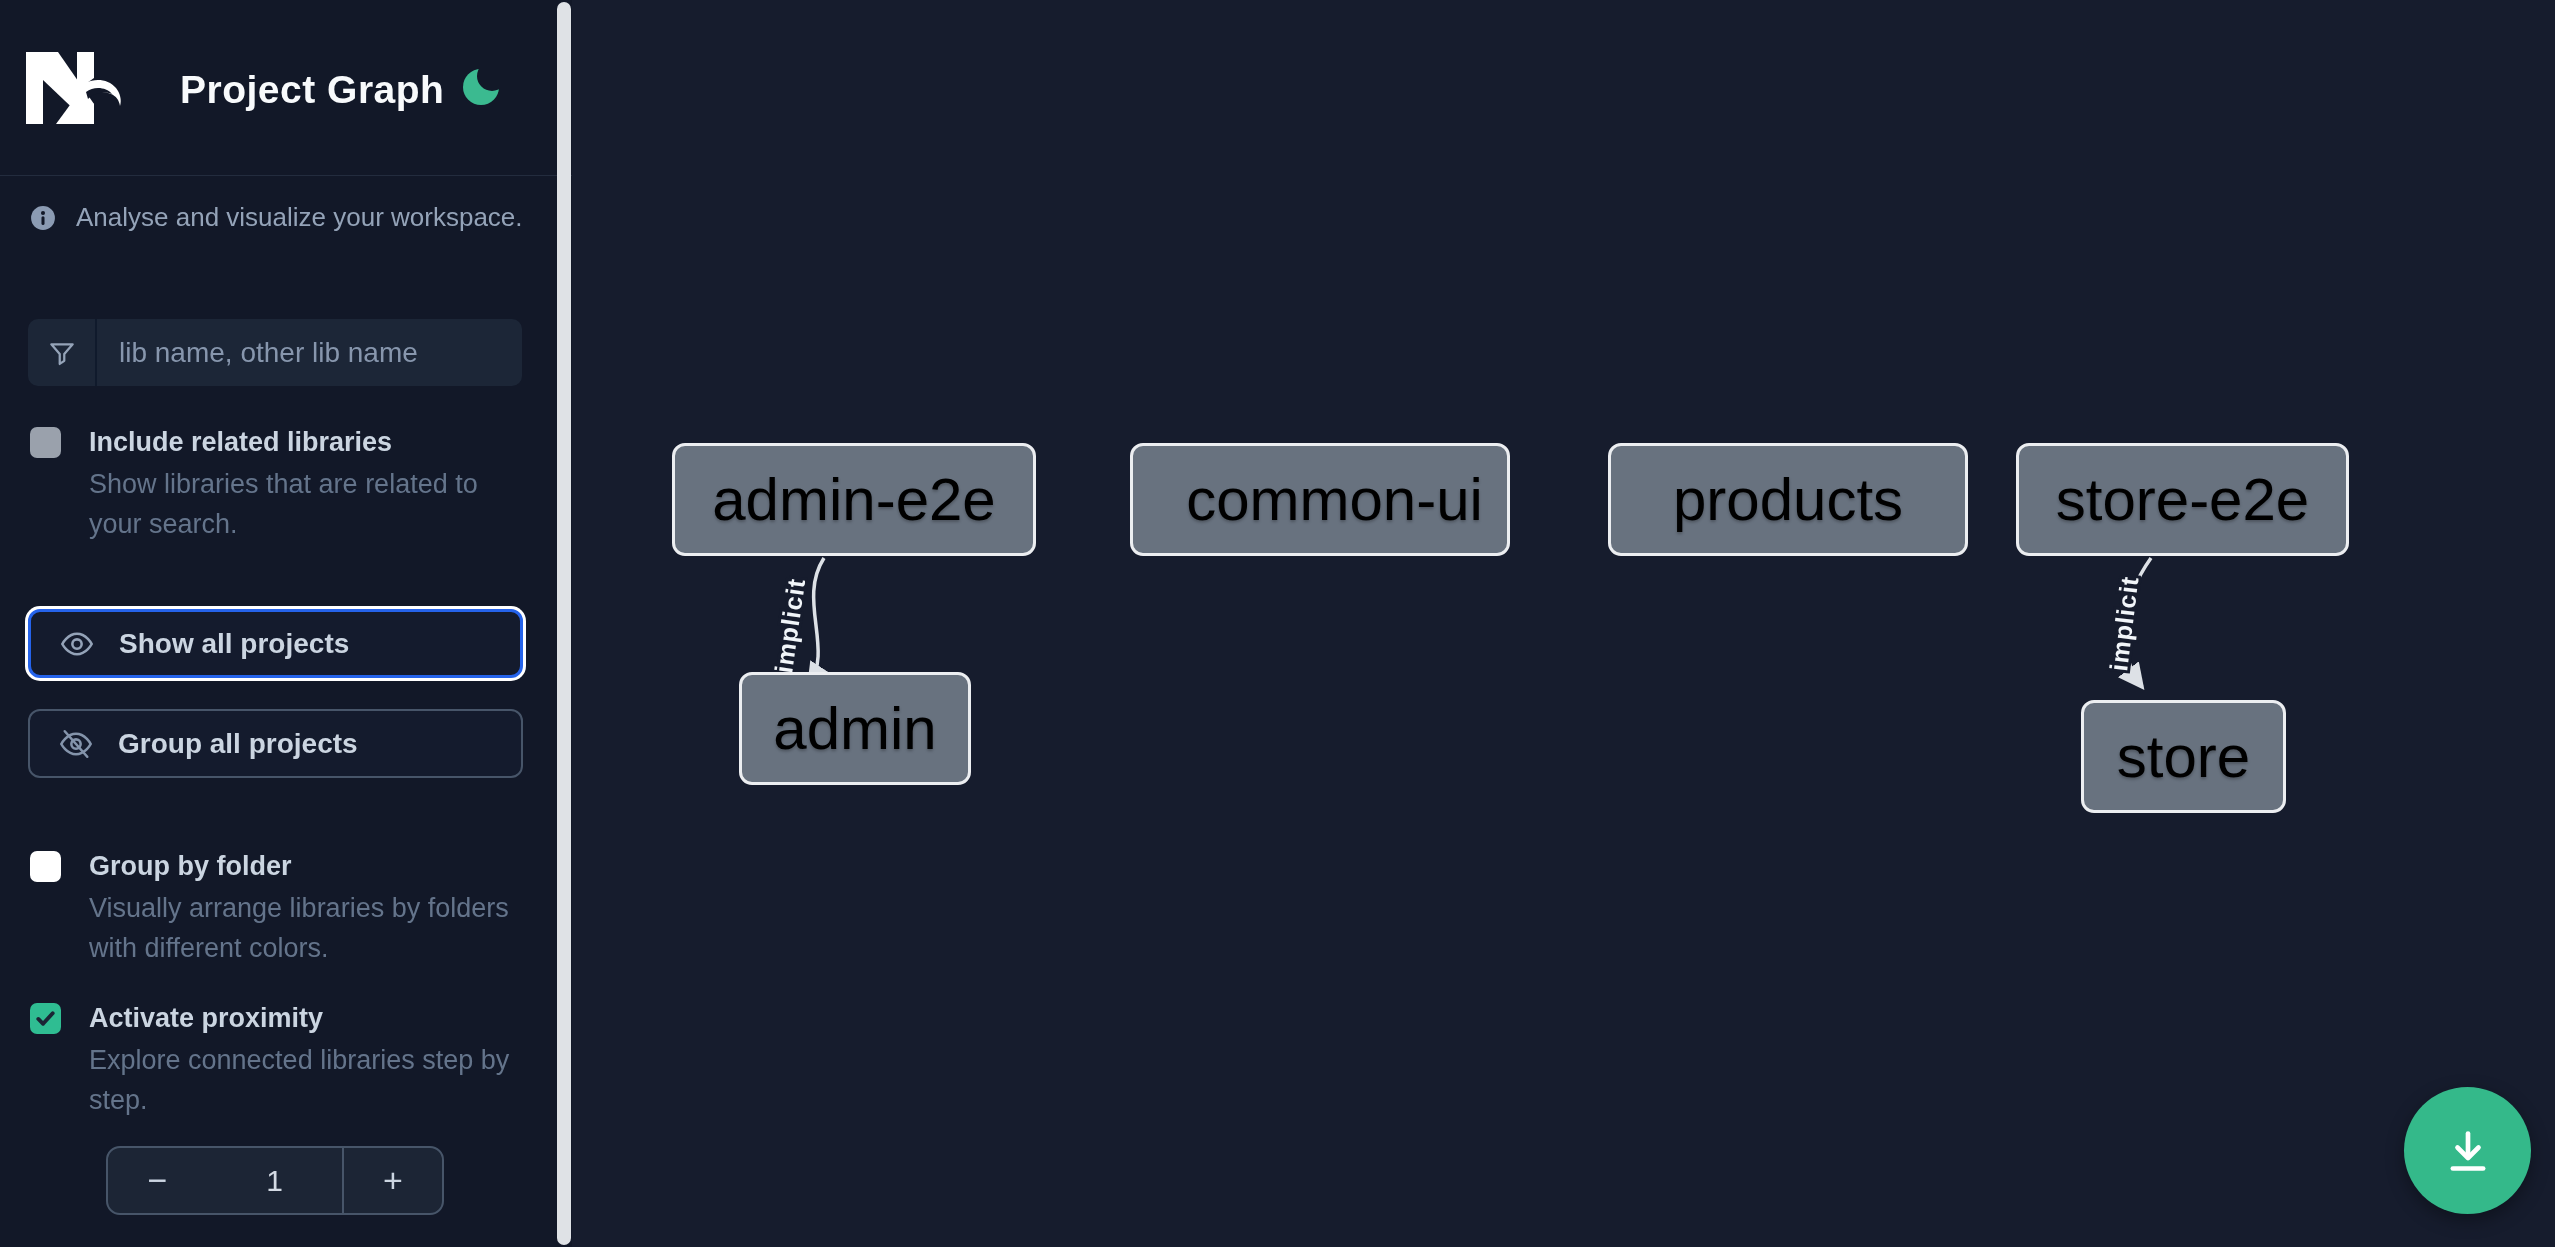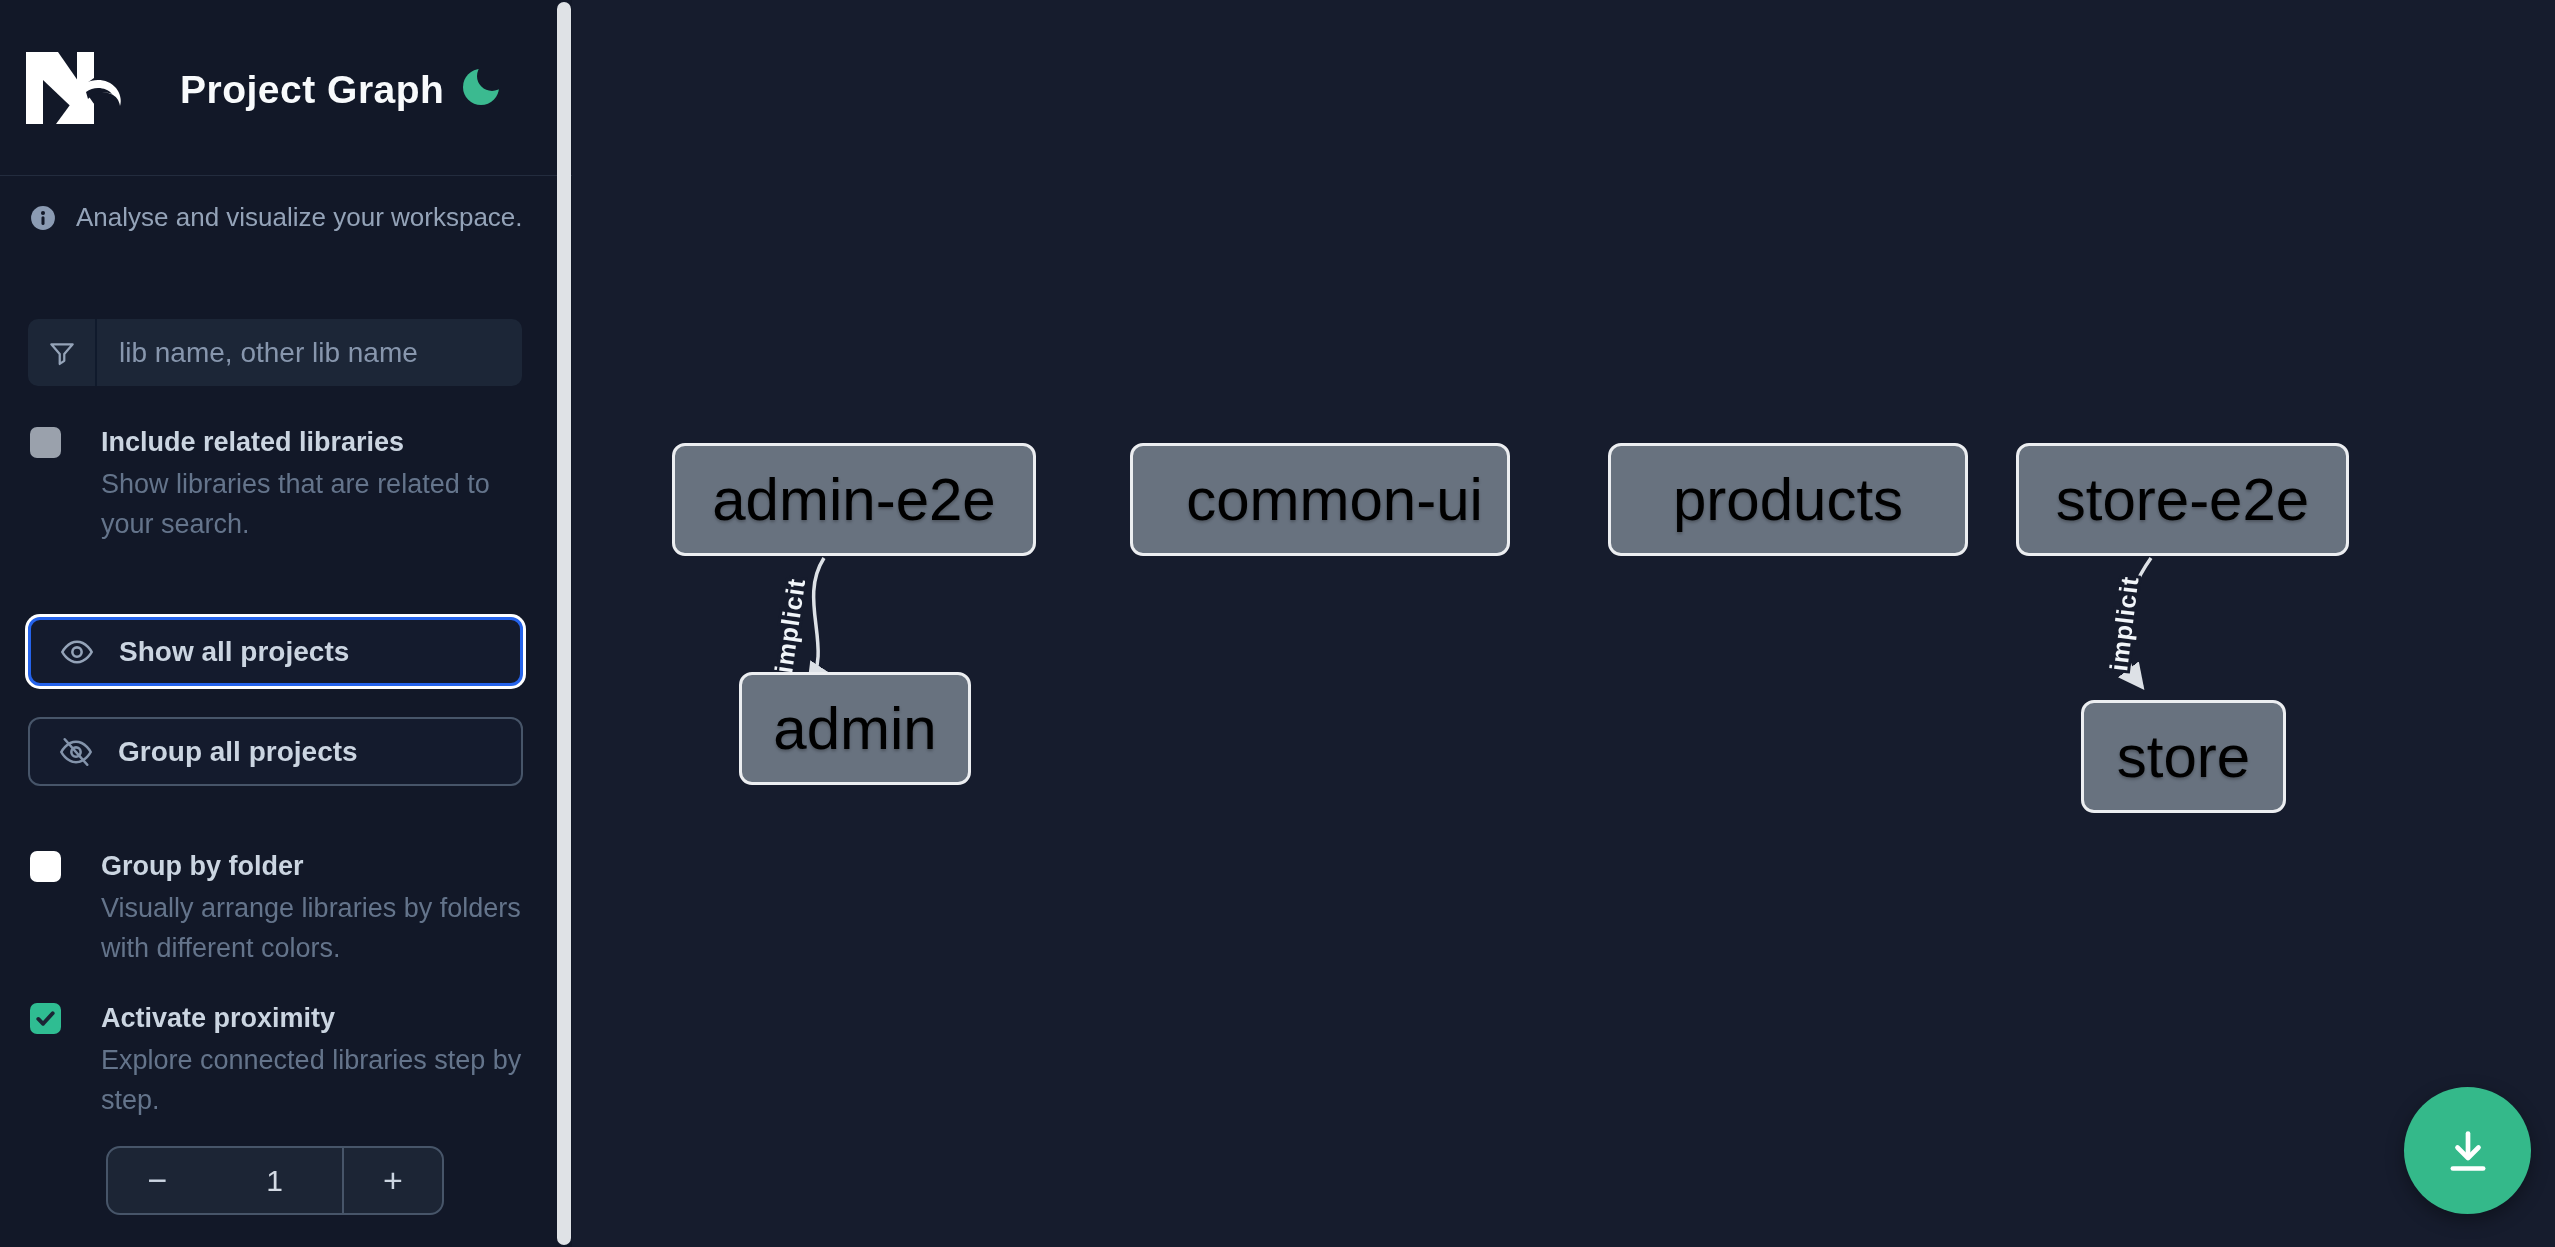--- a/index.html
+++ b/index.html
@@ -21,35 +21,35 @@
   .tagline-text { color:#94a3b8; font-size:26px; }
 
   .filter-box { position:absolute; left:28px; top:319px; width:494px; height:67px;
     background:#1c2637; border-radius:10px; display:flex; overflow:hidden; }
   .filter-icon-cell { width:69px; display:flex; align-items:center; justify-content:center;
     border-right:2px solid #101a2c; }
   .filter-input { flex:1; background:transparent; border:none; outline:none;
     padding:0 22px; font-size:28px; color:#cbd5e1; font-family:inherit; }
   .filter-input::placeholder { color:#8796ad; opacity:1; }
 
-  .option { position:absolute; left:30px; width:500px; display:flex; gap:40px; }
+  .option { position:absolute; left:30px; width:500px; display:flex; gap:28px; }
   .opt-include   { top:426px; }
   .opt-folder    { top:850px; }
   .opt-proximity { top:1002px; }
   .cb { flex:0 0 31px; width:31px; height:31px; border-radius:7px; margin-top:1px; cursor:pointer; }
   .cb--muted   { background:#9aa1ac; }
   .cb--white   { background:#ffffff; }
   .cb--checked { background:#2fbd92; display:flex; align-items:center; justify-content:center; }
   .opt-text { width:455px; margin-top:-6px; }
   .opt-label { display:block; color:#cbd5e1; font-size:27px; font-weight:700; line-height:44px; cursor:pointer; }
   .opt-desc { color:#64748b; font-size:27px; line-height:40px; }
 
   .sb-btn { position:absolute; left:28px; width:495px; height:69px; border-radius:12px;
     background:#141b2d; display:flex; align-items:center; gap:24px; padding:12px 28px;
-    color:#cbd5e1; font-size:28px; font-weight:700; font-family:inherit; cursor:pointer;margin-top:8px; }
+    color:#cbd5e1; font-size:28px; font-weight:700; font-family:inherit; cursor:pointer; }
   .btn-show { top:609px; border:3px solid #2563eb; box-shadow:0 0 0 3px #ffffff; }
   .btn-hide { top:709px; border:2px solid #475569; }
 
   .stepper { position:absolute; left:106px; top:1146px; width:338px; height:69px;
     border:2px solid #475569; border-radius:14px; background:#1c2535;
     display:flex; overflow:hidden; }
   .stepper button { background:transparent; border:none; color:#cbd5e1; font-size:34px;
     cursor:pointer; font-family:inherit; }
   .step-minus { width:99px; border-right:2px solid #475569; }
   .step-value { width:137px; display:flex; align-items:center; justify-content:center;

